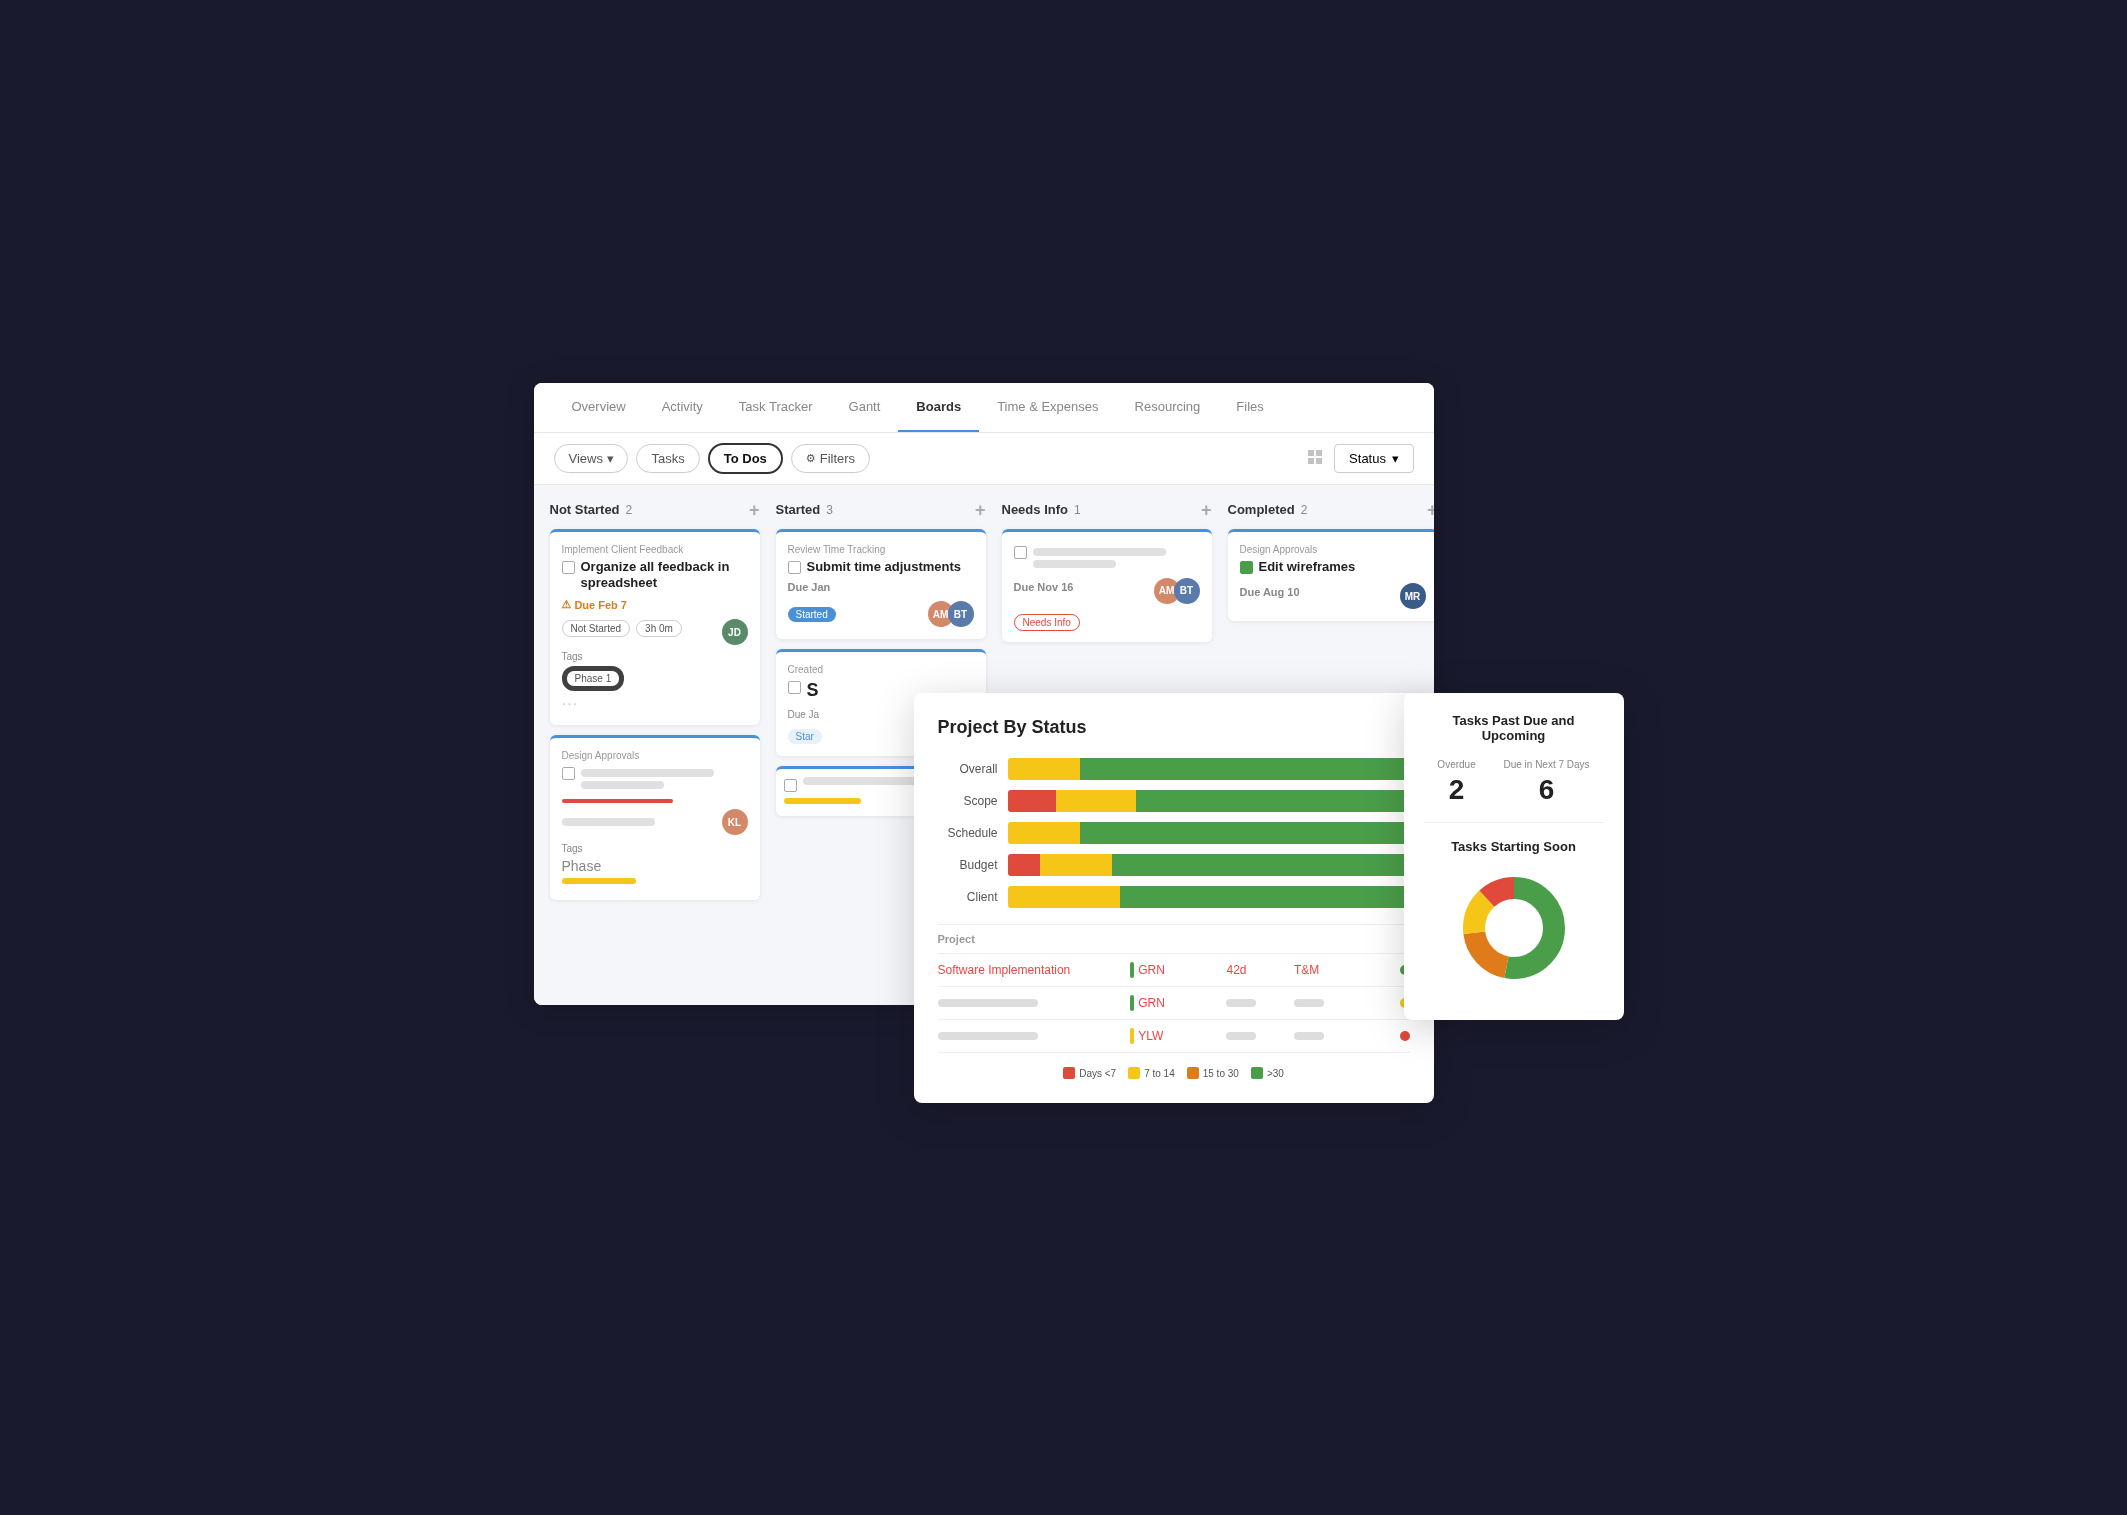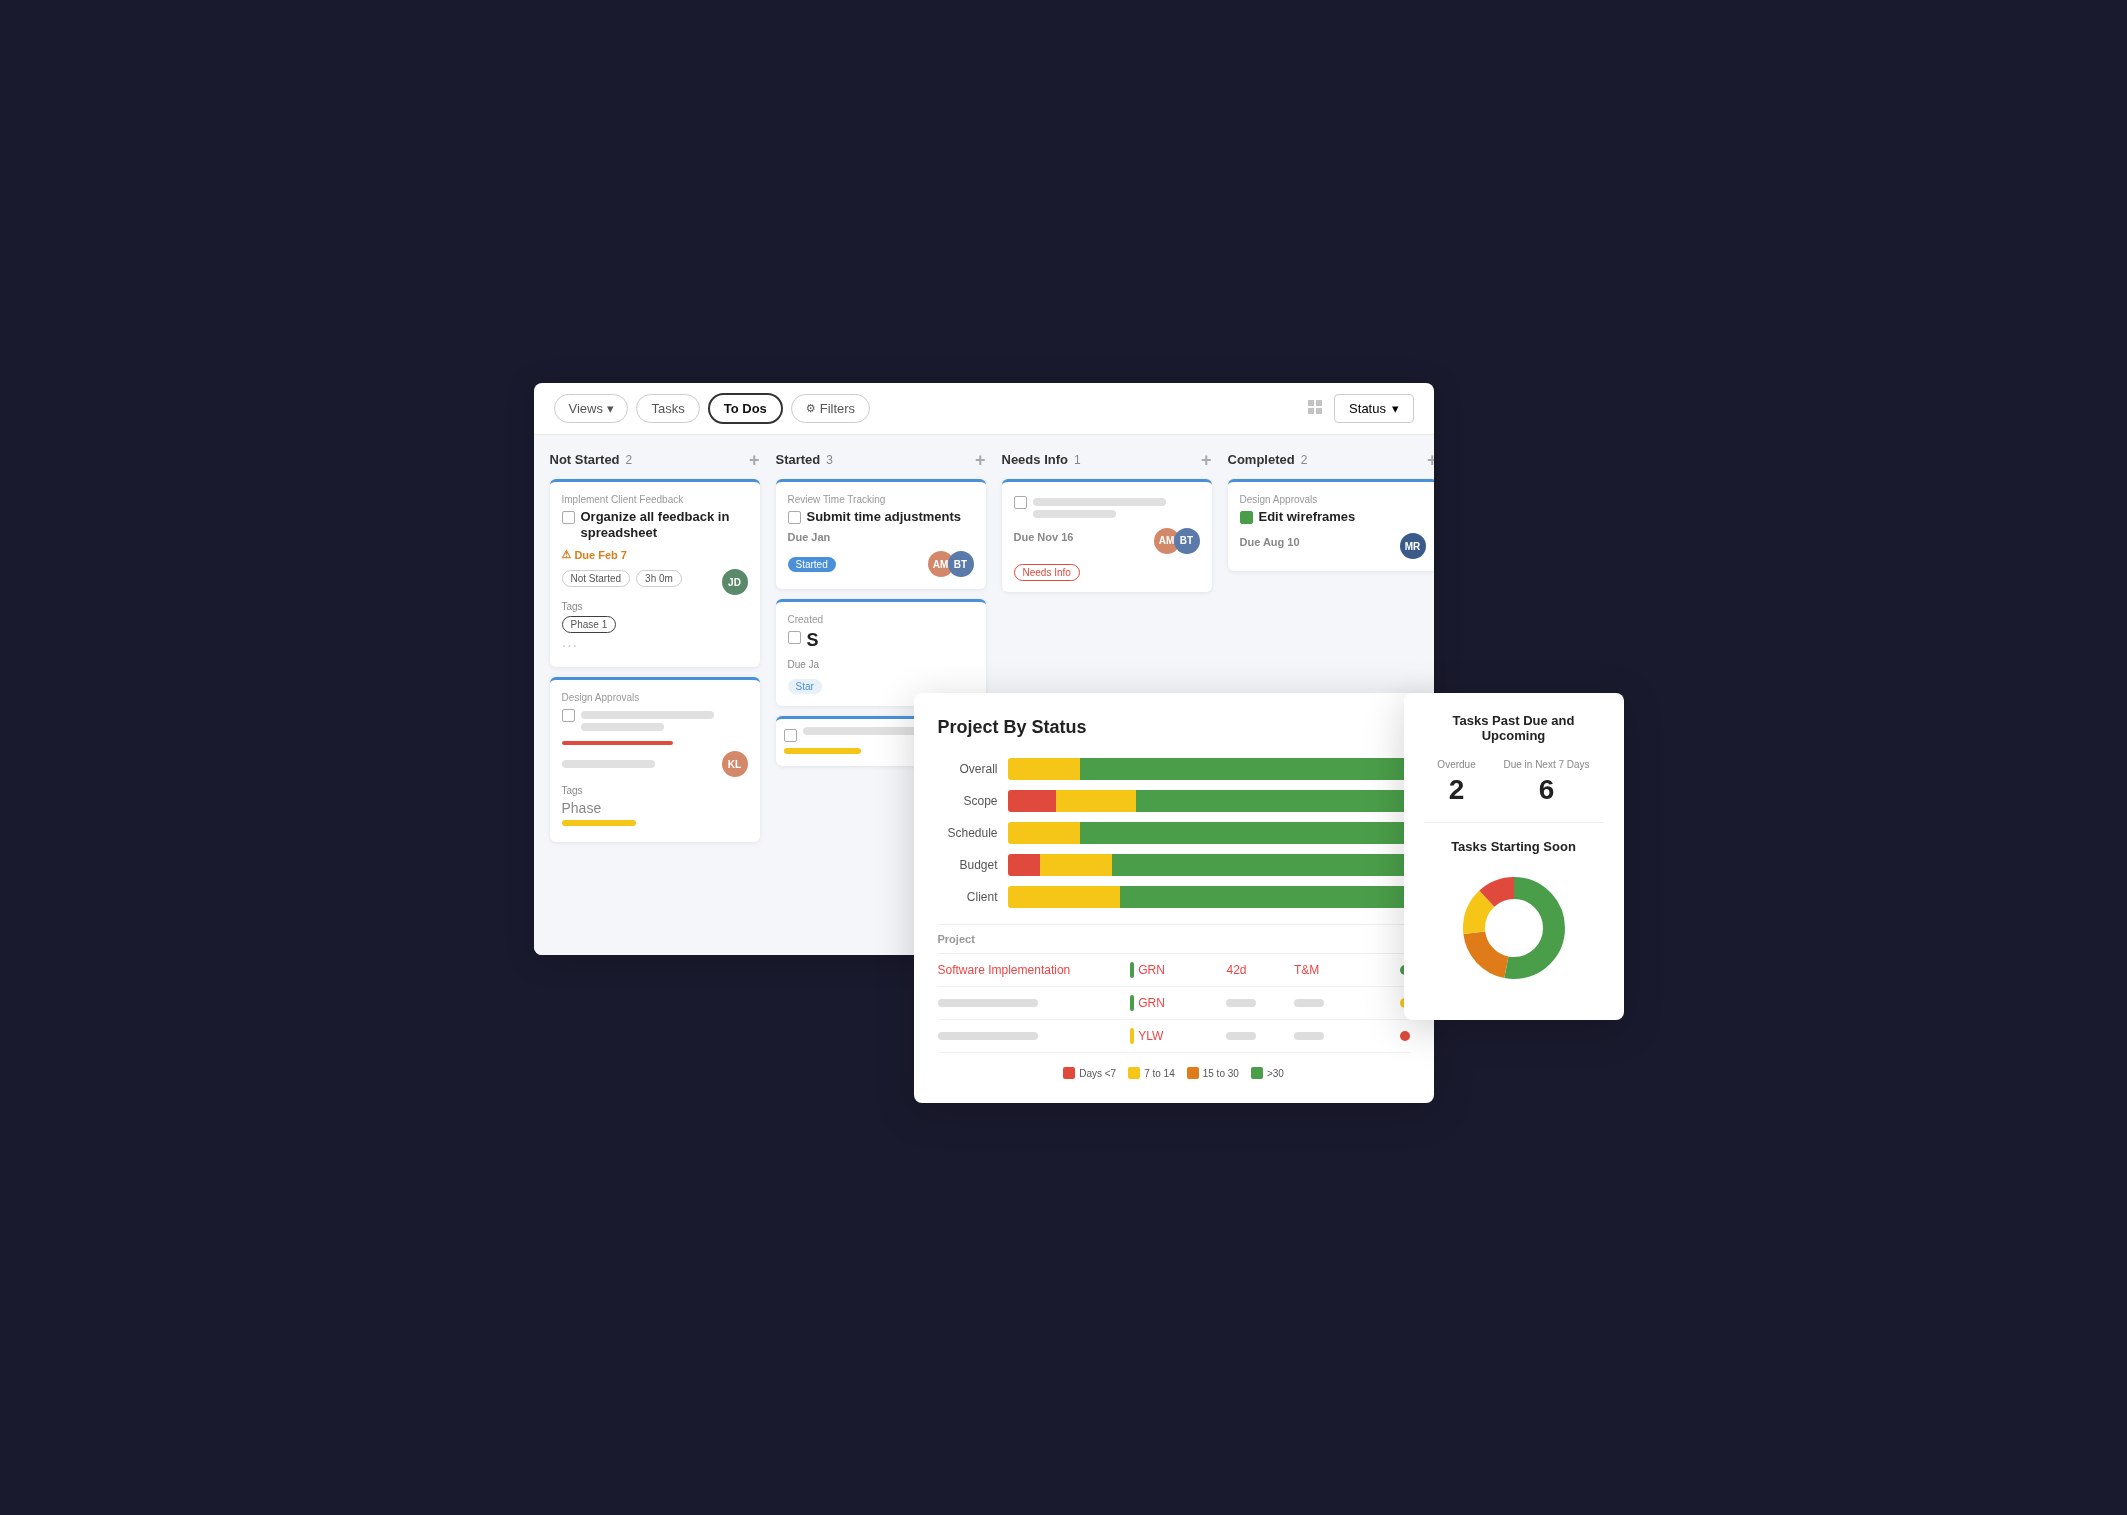--- a/index.html
+++ b/index.html
@@ -189,21 +189,21 @@
     }
     .card-tag {
       padding: 2px 8px;
       border: 1px solid #ccc;
       border-radius: 12px;
       font-size: 10px;
       color: #555;
     }
     .card-phase-tag {
       padding: 2px 8px;
-      border: 1px solid #404040;
+      border: 5px solid #404040;
       border-radius: 12px;
       font-size: 10px;
       color: #555;
     }
     .card-avatar {
       width: 26px;
       height: 26px;
       border-radius: 50%;
       overflow: hidden;
       flex-shrink: 0;
@@ -449,20 +449,30 @@
       height: 120px;
     }
   </style>
 </head>
 <body>
 
 <div class="screenshot-container">
 
   <div class="boards-panel">
 
+    <div class="tab-bar">
+      <div class="tab-item">Overview</div>
+      <div class="tab-item">Activity</div>
+      <div class="tab-item">Task Tracker</div>
+      <div class="tab-item">Gantt</div>
+      <div class="tab-item active">Boards</div>
+      <div class="tab-item">Time &amp; Expenses</div>
+      <div class="tab-item">Resourcing</div>
+      <div class="tab-item">Files</div>
+    </div>
 
     <div class="toolbar">
       <div class="toolbar-btn">
         <span>Views</span>
         <span>▾</span>
       </div>
       <div class="toolbar-btn">
         <span>Tasks</span>
       </div>
       <div class="toolbar-btn active">

